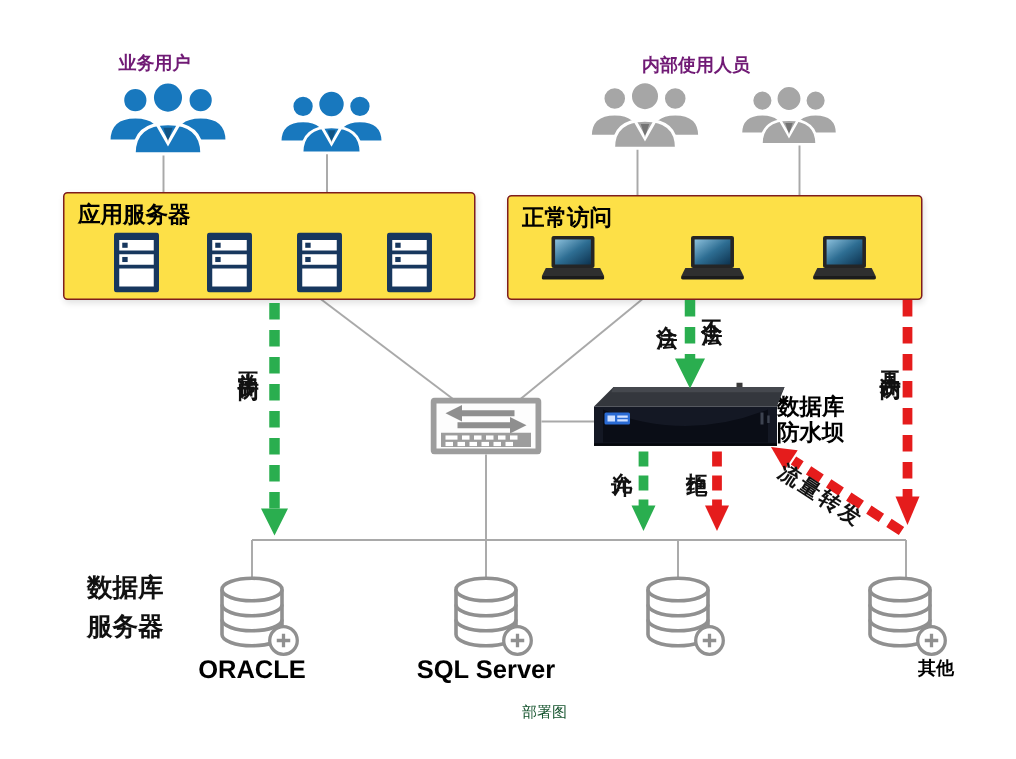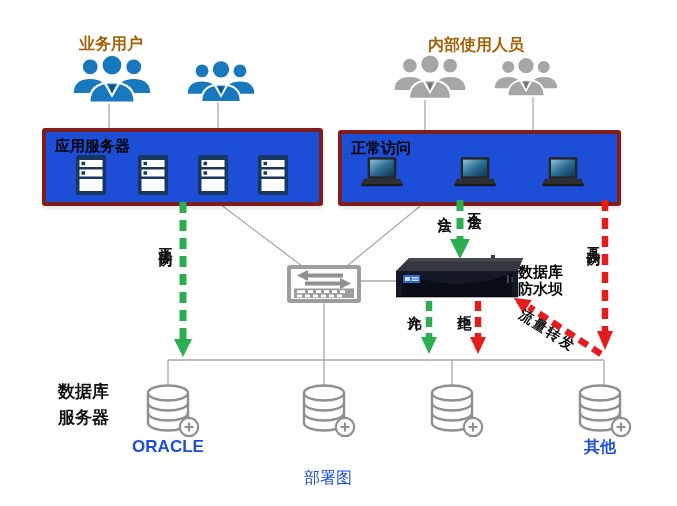--- a/index.html
+++ b/index.html
@@ -2,33 +2,33 @@
 <html><head>
 <meta charset="utf-8">
 <style>
   html,body{margin:0;padding:0;background:#fff;}
   #stage{
     position:relative;width:677px;height:506px;background:#fff;overflow:hidden;
     font-family:"Liberation Sans", sans-serif;color:#111;
   }
   .abs{position:absolute;}
   .grpbox{
-    position:absolute;background:#1d4ed8;border:4px solid #7f1d1d;border-radius:3px;
+    position:absolute;background:#fde047;border:1px solid #7f1d1d;border-radius:3px;
     box-shadow:1px 2px 4px rgba(0,0,0,0.12);
   }
   .boxlabel{font-weight:bold;font-size:15px;color:#000;padding:5px 0 0 9px;}
-  .toplabel{position:absolute;font-weight:bold;font-size:16px;color:#a16207;}
+  .toplabel{position:absolute;font-weight:bold;font-size:12px;color:#701a75;}
   .vlabel{
     position:absolute;writing-mode:vertical-rl;text-orientation:upright;
     font-weight:bold;font-size:14px;color:#111;letter-spacing:2px;line-height:16px;
   }
-  .dbname{position:absolute;font-weight:bold;font-size:17px;color:#1d4ed8;text-align:center;}
+  .dbname{position:absolute;font-weight:bold;font-size:17px;color:#000000;text-align:center;}
   .fw-label{position:absolute;font-weight:bold;font-size:15px;line-height:17px;color:#000;}
   .dbsrv-label{position:absolute;font-weight:bold;font-size:17px;line-height:26px;color:#111;}
-  .caption{position:absolute;font-size:16px;color:#1d4ed8;text-align:center;}
+  .caption{position:absolute;font-size:10px;color:#14532d;text-align:right;}
   .rotlabel{
     position:absolute;font-weight:bold;font-size:14px;color:#111;letter-spacing:2px;
     transform:rotate(33deg);transform-origin:center;white-space:nowrap;
   }
   svg{display:block;}
 </style>
 </head>
 <body>
 
 <div id="stage">
@@ -233,17 +233,18 @@
       <use href="#dbcyl"></use>
     </svg>
   <svg class="abs" style="left:428px;top:383px;z-index:3" width="56" height="56">
       <use href="#dbcyl"></use>
     </svg>
   <svg class="abs" style="left:576px;top:383px;z-index:3" width="56" height="56">
       <use href="#dbcyl"></use>
     </svg>
 
   <div class="dbname" style="left:118px;top:437px;width:100px;">ORACLE</div>
-  <div class="dbname" style="left:560px;top:437px;width:80px;font-size:16px;">其他</div>
+  <div class="dbname" style="left:264px;top:437px;width:120px;">SQL Server</div>
+  <div class="dbname" style="left:584px;top:437px;width:80px;font-size:12px;">其他</div>
 
   <div class="caption" style="left:278px;top:468px;width:100px;">部署图</div>
 
 </div>
 
 </body></html>

